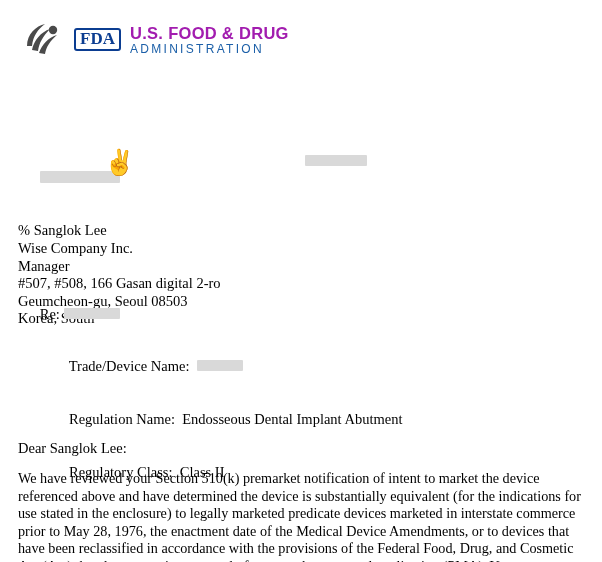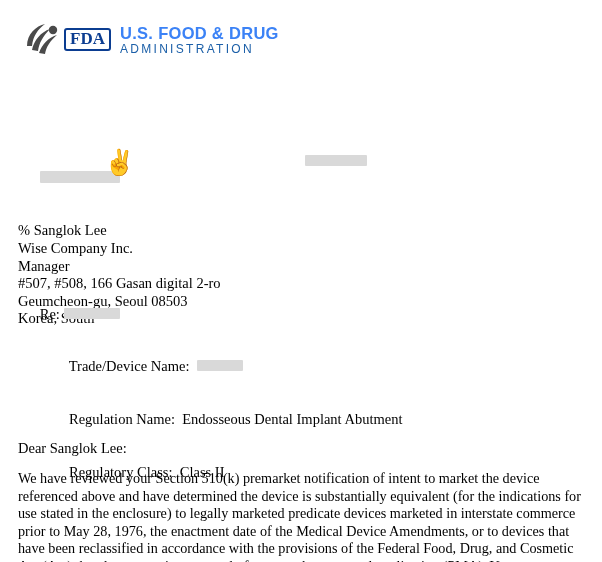--- a/index.html
+++ b/index.html
@@ -21,21 +21,21 @@
     background: #ffffff;
   }
 
   
   .letterhead {
     position: absolute;
     left: 18px;
     top: 16px;
     display: flex;
     align-items: center;
-    gap: 0;
+    gap: 10px;
   }
   .hhs-logo {
     width: 46px;
     height: 46px;
     position: relative;
     flex: none;
   }
   .fda-badge {
     display: flex;
     align-items: center;
@@ -55,21 +55,21 @@
   .fda-words {
     display: flex;
     flex-direction: column;
     justify-content: center;
   }
   .fda-title {
     font-family: "Liberation Sans", sans-serif;
     font-weight: bold;
     font-size: 16.5px;
     letter-spacing: 0.3px;
-    color: #3b82f6;
+    color: #a21caf;
     line-height: 18px;
   }
   .fda-sub {
     font-family: "Liberation Sans", sans-serif;
     font-size: 12px;
     letter-spacing: 2.3px;
     color: #1b5fa8;
     line-height: 12px;
     margin-top: 1px;
   }

